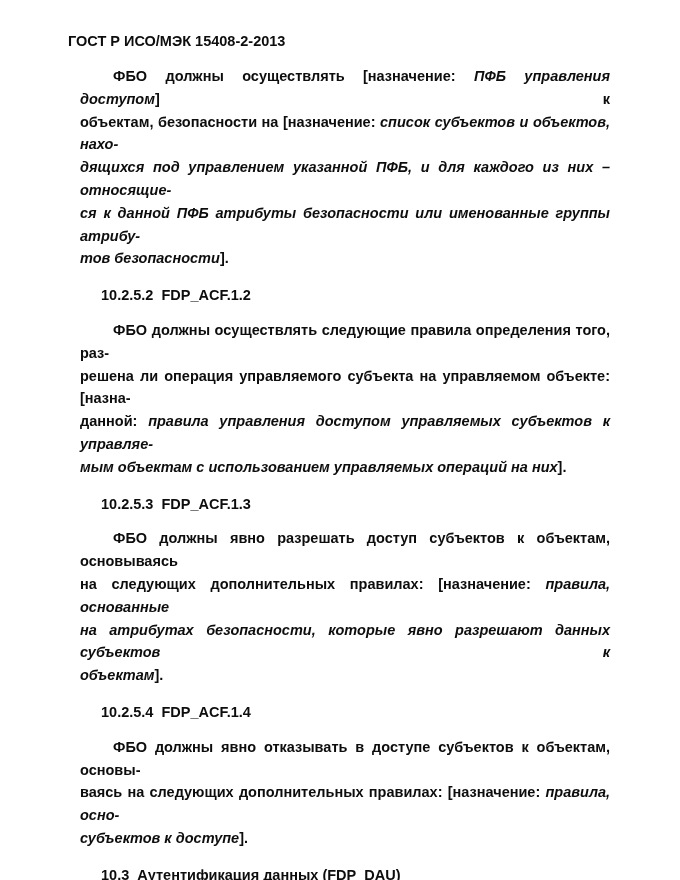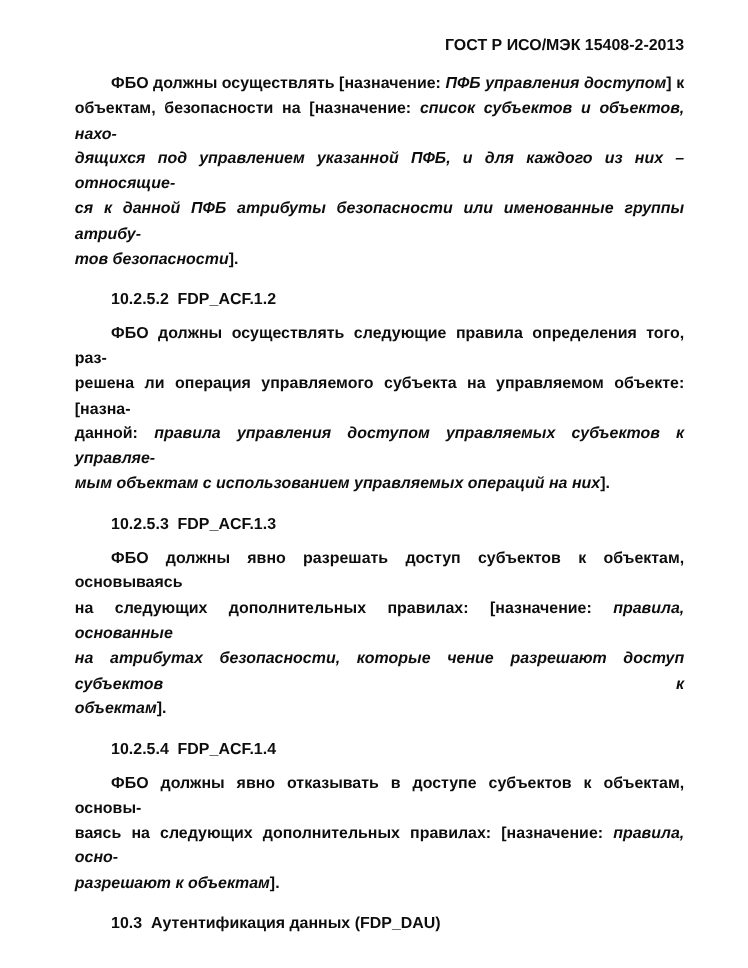--- a/index.html
+++ b/index.html
@@ -12,32 +12,31 @@
     width: 680px;
     height: 880px;
     background: #ffffff;
     box-sizing: border-box;
     padding: 30px 58px 0 68px;
     font-family: "Liberation Sans", "DejaVu Sans", sans-serif;
     color: #0d0d0d;
     overflow: hidden;
   }
   .doc-header {
-    text-align: right;
     font-size: 14.5px;
     font-weight: bold;
     line-height: 22px;
     margin-bottom: 13px;
     white-space: pre;
   }
   .doc-body {
     font-size: 14.5px;
     line-height: 22.8px;
   }
-  .paragraph { margin: 0; }
+  .paragraph { margin: 12px; }
   .line {
     text-align: justify;
     text-align-last: justify;
     -moz-text-align-last: justify;
   }
   .line.first { text-indent: 33px; }
   .line.last {
     text-align-last: left;
     -moz-text-align-last: left;
   }
@@ -69,25 +68,25 @@
       <div class="paragraph">
         <div class="line first"><span class="run-b">ФБО должны осуществлять следующие правила определения того, раз-</span></div>
         <div class="line"><span class="run-b">решена ли операция управляемого субъекта на управляемом объекте: [назна-</span></div>
         <div class="line"><span class="run-b">данной: </span><span class="run-bi">правила управления доступом управляемых субъектов к управляе-</span></div>
         <div class="line last"><span class="run-bi">мым объектам с использованием управляемых операций на них</span><span class="run-b">].</span></div>
       </div>
       <div class="heading">10.2.5.3  FDP_ACF.1.3</div>
       <div class="paragraph">
         <div class="line first"><span class="run-b">ФБО должны явно разрешать доступ субъектов к объектам, основываясь</span></div>
         <div class="line"><span class="run-b">на следующих дополнительных правилах: [назначение: </span><span class="run-bi">правила, основанные</span></div>
-        <div class="line"><span class="run-bi">на атрибутах безопасности, которые чение разрешают доступ субъектов к</span></div>
+        <div class="line"><span class="run-bi">на атрибутах безопасности, которые явно разрешают данных субъектов к</span></div>
         <div class="line last"><span class="run-bi">объектам</span><span class="run-b">].</span></div>
       </div>
       <div class="heading">10.2.5.4  FDP_ACF.1.4</div>
       <div class="paragraph">
         <div class="line first"><span class="run-b">ФБО должны явно отказывать в доступе субъектов к объектам, основы-</span></div>
         <div class="line"><span class="run-b">ваясь на следующих дополнительных правилах: [назначение: </span><span class="run-bi">правила, осно-</span></div>
-        <div class="line last"><span class="run-bi">разрешают к объектам</span><span class="run-b">].</span></div>
+        <div class="line last"><span class="run-bi">субъектов к доступе</span><span class="run-b">].</span></div>
       </div>
       <div class="heading">10.3  Аутентификация данных (FDP_DAU)</div>
     </div>
 
 </div>
 
 </body></html>

